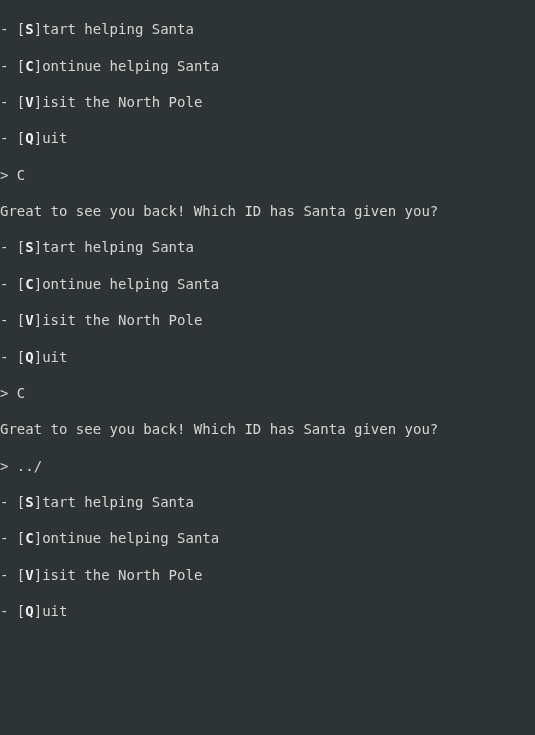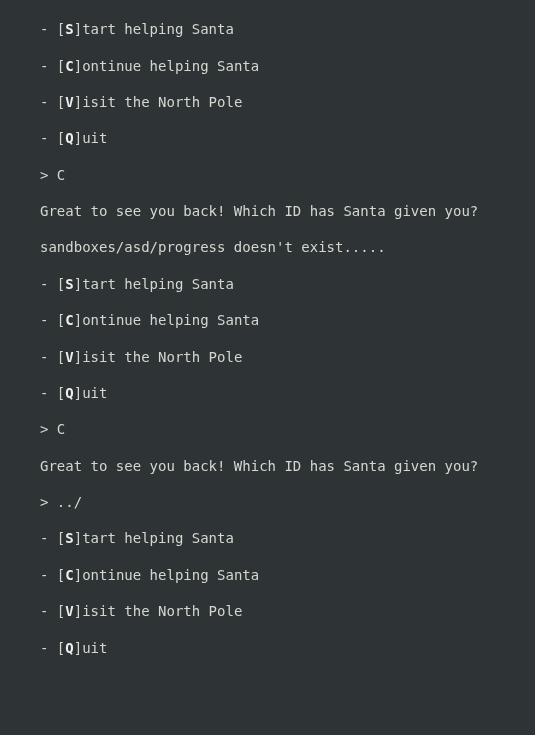--- a/index.html
+++ b/index.html
@@ -17,38 +17,36 @@
       height: 735px;
       overflow: hidden;
       padding: 2px 0 0 0;
     }
     .terminal {
       white-space: pre-wrap;
       word-wrap: break-word;
     }
     .line {
       display: block;
-      padding-left: 40px;
     }
     .bold {
       font-weight: bold;
       color: #eeeeec;
     }
   </style>
 </head>
 <body>
 
 <div class="terminal">
 <span class="line"><span>- [</span><span class="bold">S</span><span>]tart helping Santa</span></span>
 <span class="line"><span>- [</span><span class="bold">C</span><span>]ontinue helping Santa</span></span>
 <span class="line"><span>- [</span><span class="bold">V</span><span>]isit the North Pole</span></span>
 <span class="line"><span>- [</span><span class="bold">Q</span><span>]uit</span></span>
 <span class="line">&gt; C</span>
 <span class="line">Great to see you back! Which ID has Santa given you?</span>
-<span class="line">sandboxes/asd/progress doesn't exist.....</span>
 <span class="line"><span>- [</span><span class="bold">S</span><span>]tart helping Santa</span></span>
 <span class="line"><span>- [</span><span class="bold">C</span><span>]ontinue helping Santa</span></span>
 <span class="line"><span>- [</span><span class="bold">V</span><span>]isit the North Pole</span></span>
 <span class="line"><span>- [</span><span class="bold">Q</span><span>]uit</span></span>
 <span class="line">&gt; C</span>
 <span class="line">Great to see you back! Which ID has Santa given you?</span>
 <span class="line">&gt; ../</span>
 <span class="line"><span>- [</span><span class="bold">S</span><span>]tart helping Santa</span></span>
 <span class="line"><span>- [</span><span class="bold">C</span><span>]ontinue helping Santa</span></span>
 <span class="line"><span>- [</span><span class="bold">V</span><span>]isit the North Pole</span></span>

